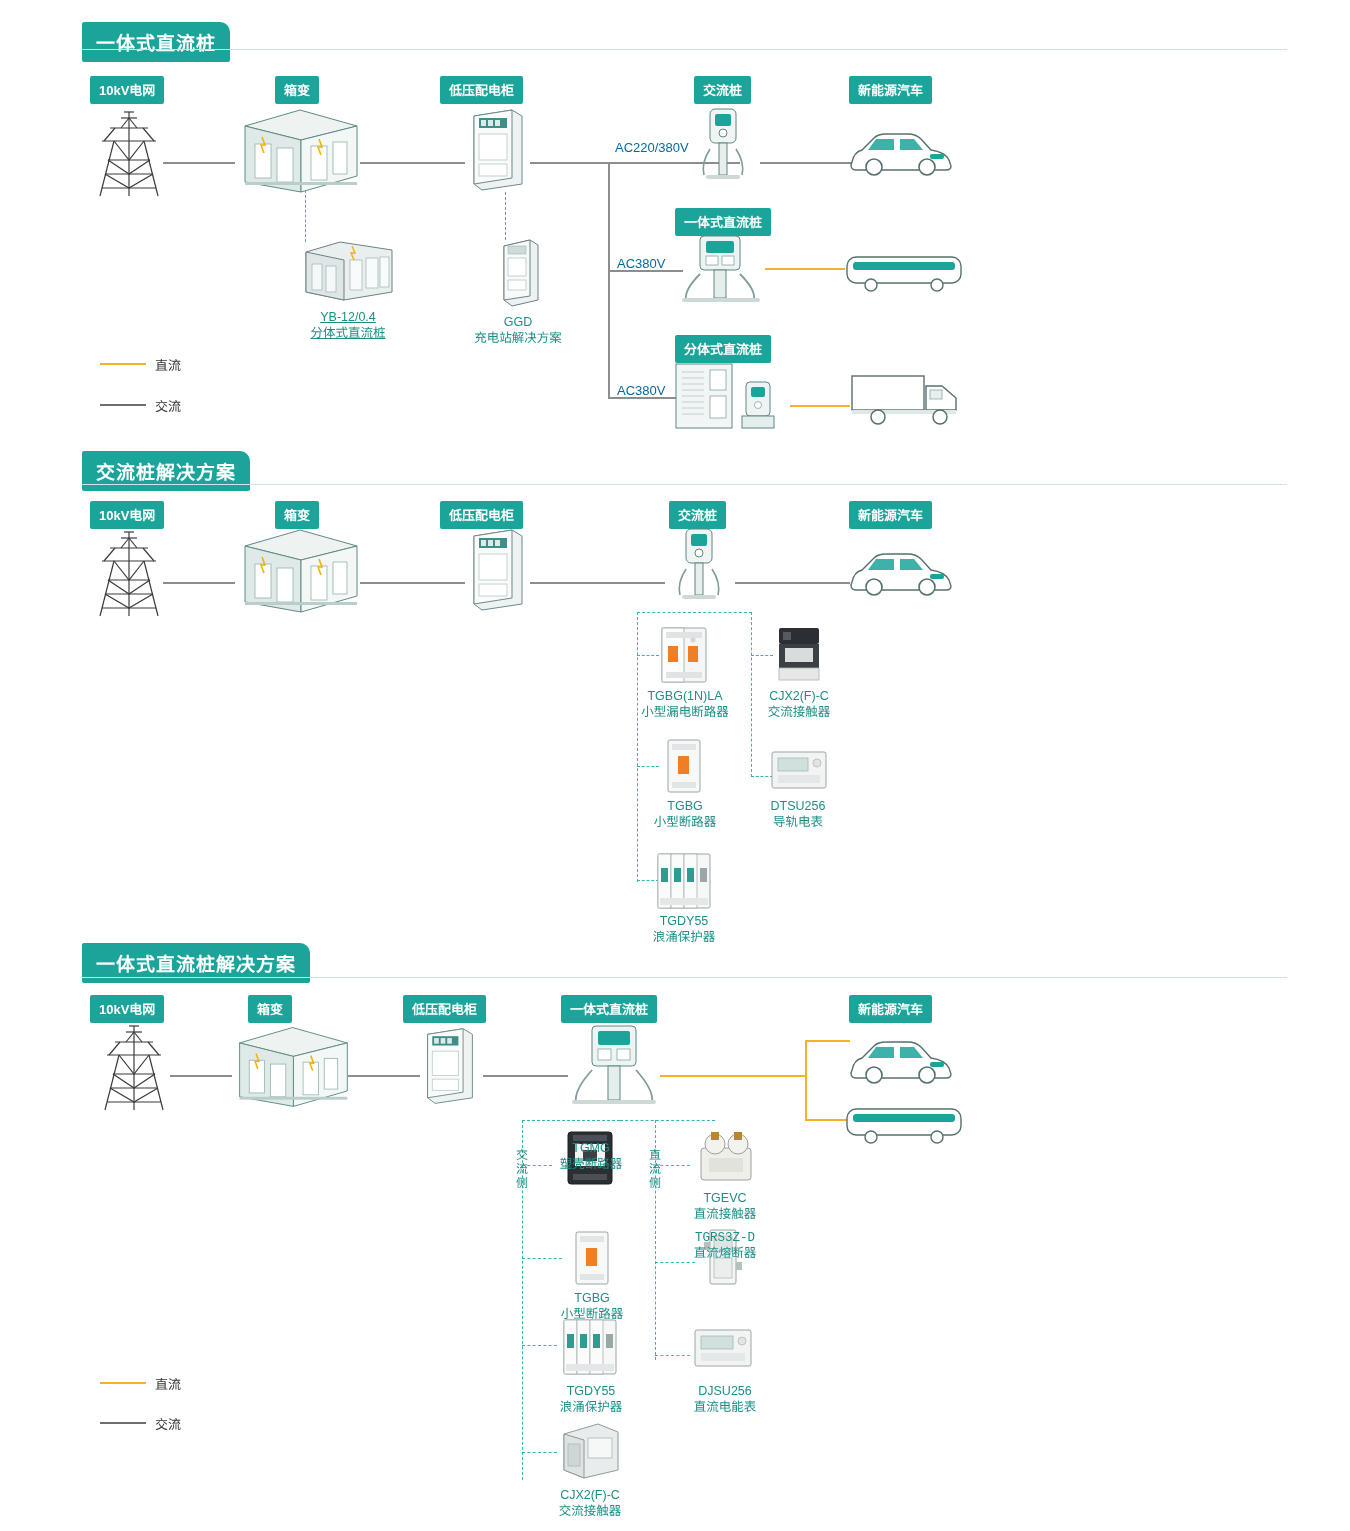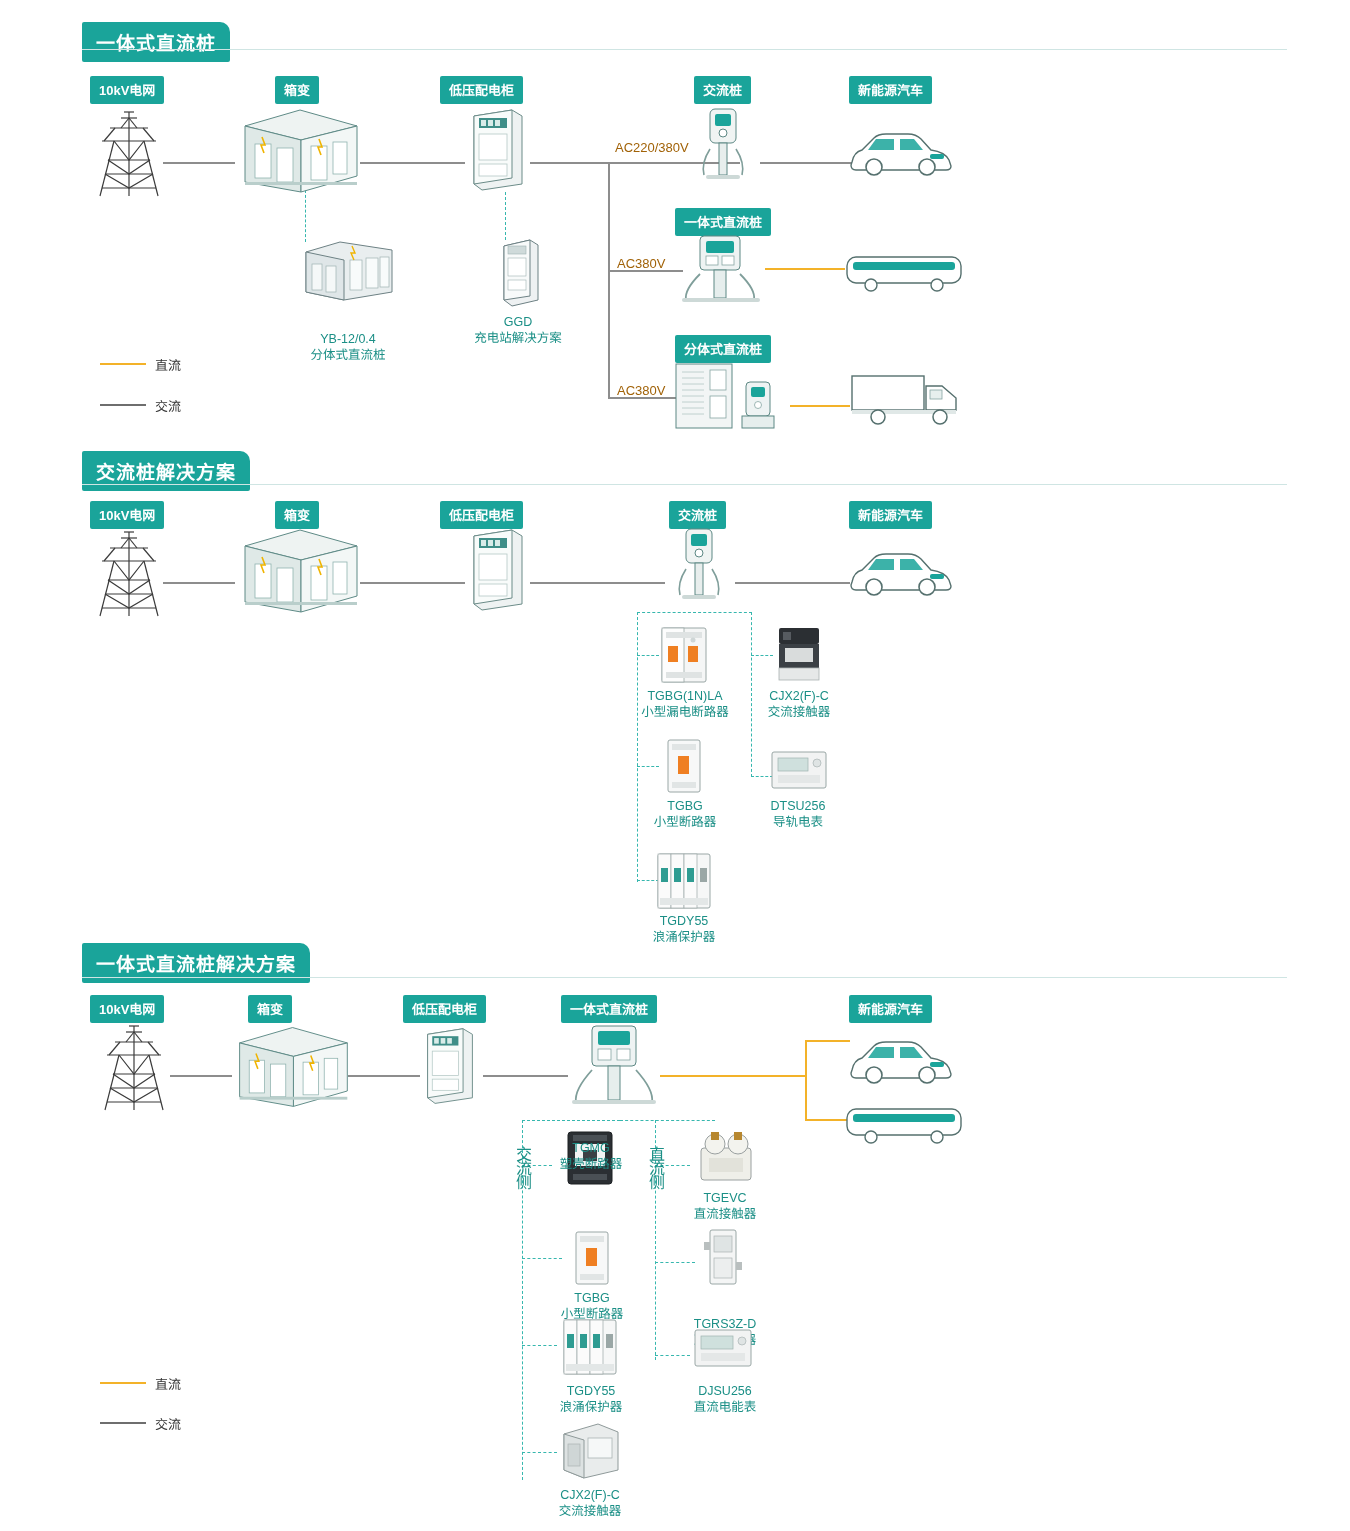--- a/index.html
+++ b/index.html
@@ -23,32 +23,32 @@
   .tag{
     position:absolute;background:#1aa49a;color:#fff;font-size:13px;
     padding:4px 9px 5px 9px;white-space:nowrap;border-radius:2px;
     font-weight:bold;
   }
   .cap{
     position:absolute;color:#1b8f86;font-size:12.5px;text-align:center;
     line-height:16px;white-space:nowrap;
   }
   .vlabel{
-    position:absolute;color:#a16207;font-size:13px;white-space:nowrap;
+    position:absolute;color:#0369a1;font-size:13px;white-space:nowrap;
   }
   .legend-line{position:absolute;height:2px;width:46px;}
   .legend-text{position:absolute;font-size:13px;color:#333;}
   .wire{position:absolute;background:#8d8d8d;}
   .wire.h{height:1.5px;}
   .wire.v{width:1.5px;}
   .wire.dc{background:#f3b229;}
   .dash{position:absolute;border:0;border-left:1.5px dashed #36b7ae;}
   .dash.h{border-left:0;border-top:1.5px dashed #36b7ae;height:0;}
   .sideword{
-    position:absolute;font-size:16px;color:#1b8f86;width:14px;
+    position:absolute;font-size:12px;color:#1b8f86;width:14px;
     line-height:14px;
   }
   svg{display:block;overflow:visible;}
   .fig{position:absolute;}
 </style>
 </head>
 <body>
 
 <div class="section-title-wrap" style="left:82px;top:22px;">
   <div class="section-title">一体式直流桩</div>
@@ -172,21 +172,21 @@
 <div class="fig" style="left:500px;top:238px;">
 <svg width="42" height="70" viewBox="0 0 42 70">
   <polygon points="4,8 30,2 38,7 38,62 12,68 4,62" fill="#eef1f2" stroke="#6d8184" stroke-width="1"></polygon>
   <polygon points="4,8 30,2 30,58 4,62" fill="#f8fafa" stroke="#6d8184" stroke-width="1"></polygon>
   <rect x="8" y="8" width="18" height="8" fill="#cfdada" stroke="#9fb2b3" stroke-width="0.6"></rect>
   <rect x="8" y="20" width="18" height="18" fill="#ffffff" stroke="#9fb2b3" stroke-width="0.6"></rect>
   <rect x="8" y="42" width="18" height="10" fill="#ffffff" stroke="#9fb2b3" stroke-width="0.6"></rect>
 </svg>
 </div>
 
-<div class="cap" style="left:268px;top:331px;width:160px;">
+<div class="cap" style="left:268px;top:309px;width:160px;text-decoration:underline;">
   <div>YB-12/0.4</div>
   <div>分体式直流桩</div>
 </div>
 <div class="cap" style="left:443px;top:314px;width:150px;">
   <div>GGD</div>
   <div>充电站解决方案</div>
 </div>
 
 <div class="fig" style="left:678px;top:232px;">
 <svg width="86" height="82" viewBox="0 0 86 82">
@@ -617,21 +617,21 @@
 
 <div class="fig" style="left:700px;top:1228px;">
 <svg width="46" height="58" viewBox="0 0 46 58">
   <rect x="10" y="2" width="26" height="54" rx="2" fill="#f4f5f5" stroke="#9aa7a6" stroke-width="1"></rect>
   <rect x="14" y="8" width="18" height="16" fill="#dfe4e4" stroke="#aab3b3" stroke-width="0.7"></rect>
   <rect x="14" y="30" width="18" height="20" fill="#eceeee" stroke="#aab3b3" stroke-width="0.7"></rect>
   <rect x="4" y="14" width="6" height="8" fill="#b9bfbf"></rect>
   <rect x="36" y="34" width="6" height="8" fill="#b9bfbf"></rect>
 </svg>
 </div>
-<div class="cap" style="left:672px;top:1316px;width:106px;">
+<div class="cap" style="left:672px;top:1230px;width:106px;font-family:Liberation Mono, monospace;">
   <div>TGRS3Z-D</div>
   <div>直流熔断器</div>
 </div>
 
 <div class="fig" style="left:693px;top:1326px;">
 <svg width="60" height="44" viewBox="0 0 60 44">
   <rect x="2" y="4" width="56" height="36" rx="2" fill="#f2f3f3" stroke="#9aa7a6" stroke-width="1"></rect>
   <rect x="8" y="10" width="32" height="13" fill="#cfe0dd" stroke="#9fb3b0" stroke-width="0.7"></rect>
   <rect x="8" y="27" width="44" height="8" fill="#e4e7e7"></rect>
   <circle cx="49" cy="15" r="4" fill="#dfe4e4" stroke="#a9b3b3" stroke-width="0.7"></circle>

